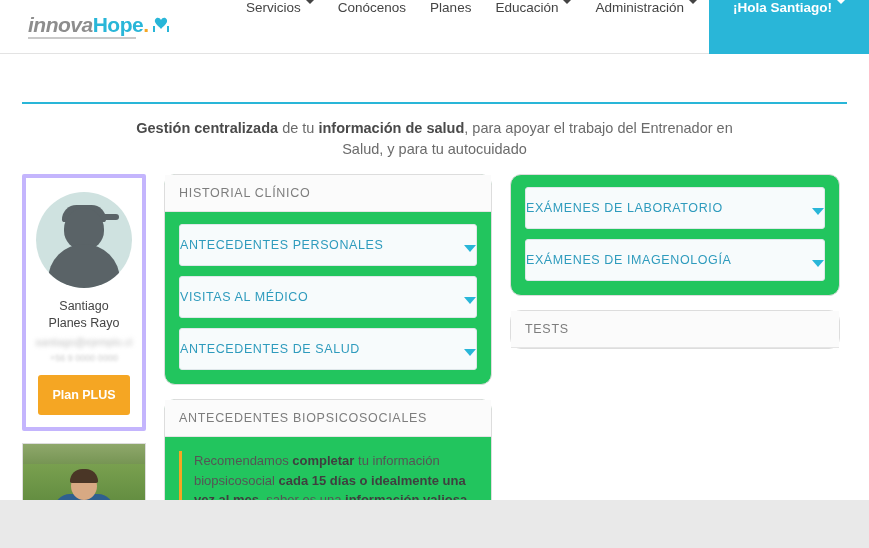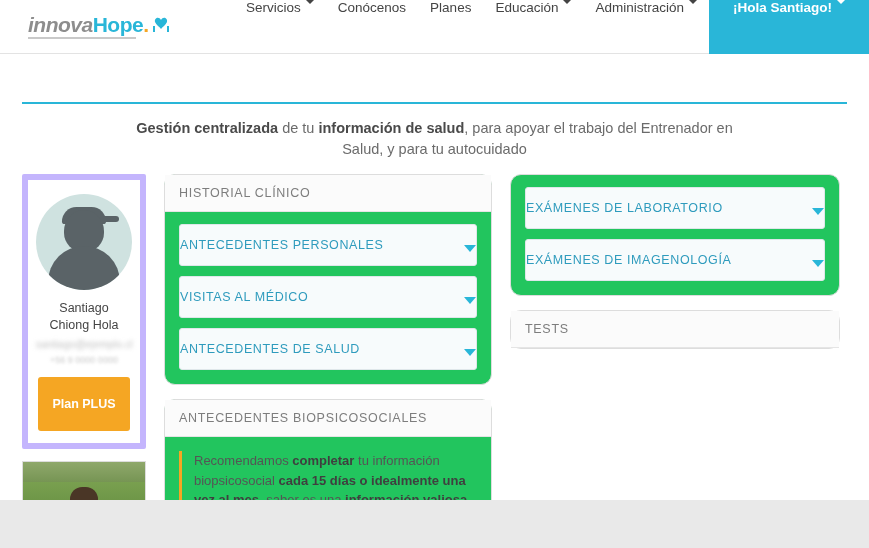--- a/index.html
+++ b/index.html
@@ -110,21 +110,21 @@
     padding: 14px 22px 0 22px;
     gap: 18px;
     align-items: flex-start;
   }
   .col-profile { width: 124px; flex: 0 0 124px; }
   .col-mid { width: 328px; flex: 0 0 328px; }
   .col-right { width: 330px; flex: 0 0 330px; }
 
   
   .profile-card {
-    border: 6px solid #c4b5fd;
+    border: 4px solid #c4b5fd;
     border-radius: 2px;
     background: #ffffff;
     padding: 10px 8px 12px 8px;
     text-align: center;
   }
   .avatar {
     width: 96px; height: 96px;
     border-radius: 50%;
     background: #cfe2e0;
     margin: 4px auto 10px auto;
@@ -179,21 +179,21 @@
     margin-top: 5px;
     filter: blur(1.8px);
   }
   .plan-badge {
     display: inline-block;
     margin-top: 12px;
     background: #f5a623;
     color: #ffffff;
     font-size: 12.5px;
     font-weight: bold;
-    padding: 20px 14px;
+    padding: 13px 14px;
     border-radius: 3px;
     cursor: pointer;
   }
   .photo-card {
     margin-top: 12px;
     width: 124px; height: 96px;
     border: 1px solid #dddddd;
     overflow: hidden;
     position: relative;
     background: #6f8f4d;
@@ -350,21 +350,21 @@
 
     <div class="col-profile">
       <div class="profile-card">
         <div class="avatar">
           <div class="cap"></div>
           <div class="head"></div>
           <div class="body"></div>
         </div>
         <div class="profile-name">
           <div>Santiago</div>
-          <div>Chiong Hola</div>
+          <div>Planes Rayo</div>
         </div>
         <div class="profile-email">santiago@ejemplo.cl</div>
         <div class="profile-extra">+56 9 0000 0000</div>
         <div class="plan-badge">Plan PLUS</div>
       </div>
       <div class="photo-card">
         <div class="photo-sky"></div>
         <div class="photo-grass"></div>
         <div class="photo-person-body"></div>
         <div class="photo-person-shirt"></div>

